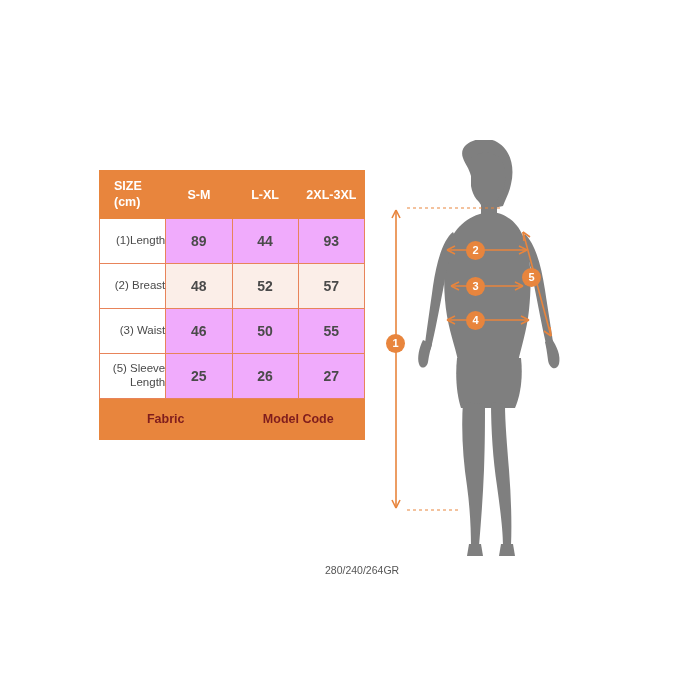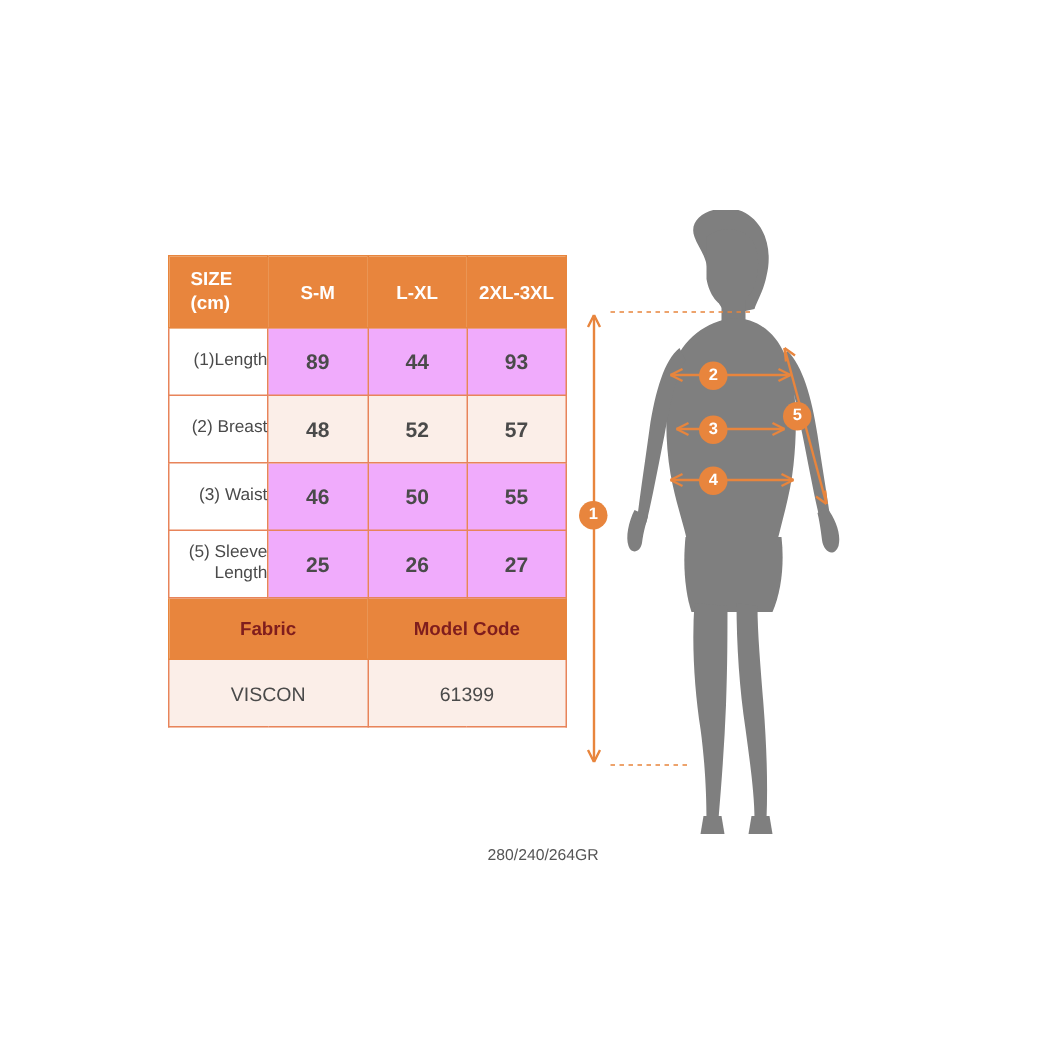--- a/index.html
+++ b/index.html
@@ -15,21 +15,21 @@
   }
   #root {
     position: relative;
     width: 700px;
     height: 700px;
   }
 
   
   .size-table {
     position: absolute;
-    left: 112px;
+    left: 99px;
     top: 170px;
     width: 266px;
     border-collapse: collapse;
     table-layout: fixed;
   }
   .size-table td, .size-table th {
     border: 1px solid #e8845a;
     text-align: center;
     vertical-align: middle;
     padding: 0;
@@ -168,24 +168,20 @@
         <td class="val">25</td>
         <td class="val">26</td>
         <td class="val">27</td>
       </tr>
     </tbody>
     <tfoot>
       <tr>
         <td class="foot-head" colspan="2">Fabric</td>
         <td class="foot-head" colspan="2">Model Code</td>
       </tr>
-      <tr>
-        <td class="foot-val" colspan="2">VISCON</td>
-        <td class="foot-val" colspan="2">61399</td>
-      </tr>
     </tfoot>
   </table>
 
   <div class="figure-wrap">
     <svg class="figure-svg" width="300" height="430" viewBox="0 0 300 430">
 
       <g fill="#7f7f7f">
 
         <path d="M78 18 C72 2 98 -6 112 2 C126 10 130 28 126 44 C124 54 120 60 118 66 L100 70 C92 62 88 48 86 36 C84 28 80 24 78 18 Z"></path>
 

